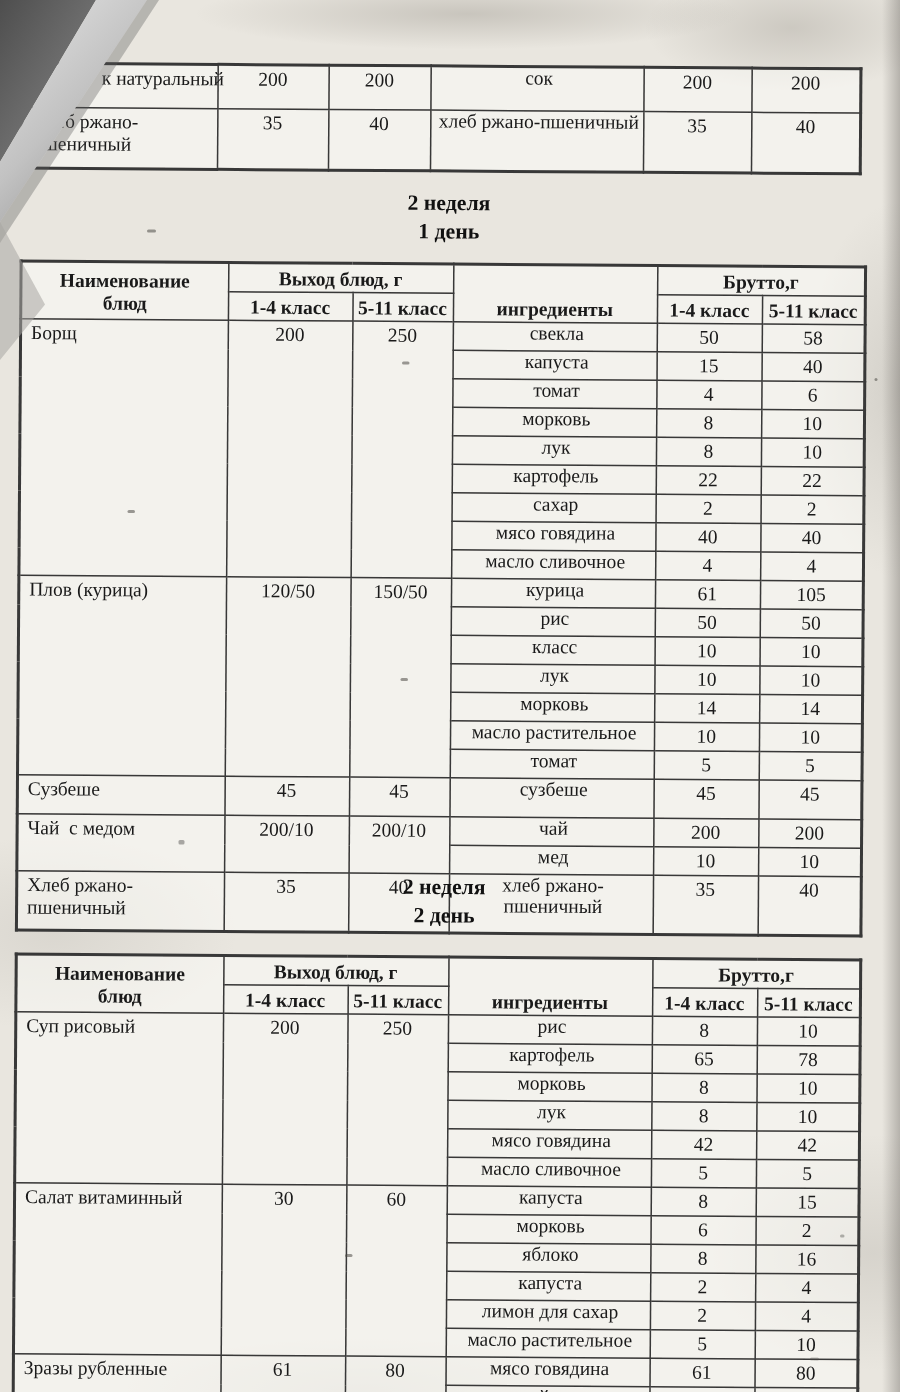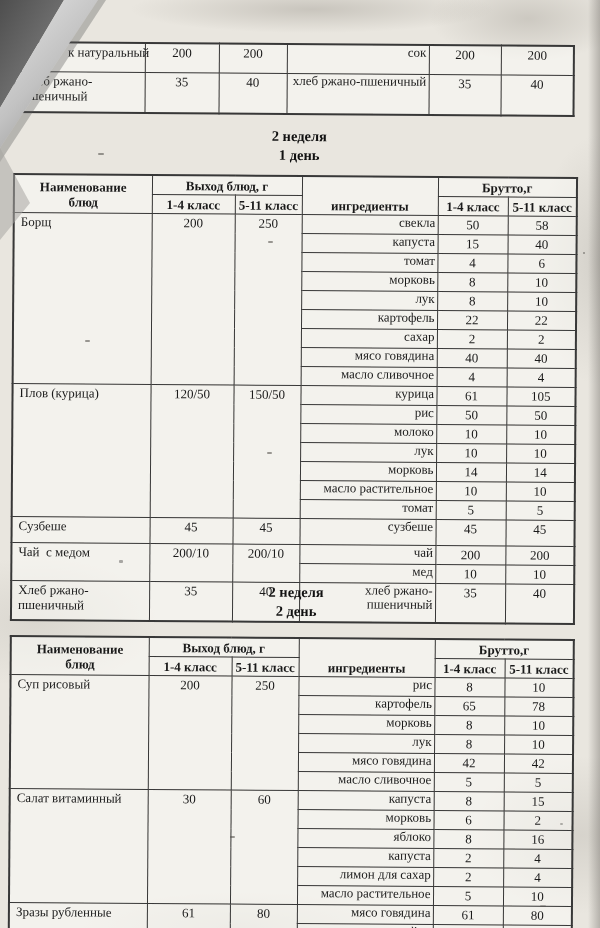--- a/index.html
+++ b/index.html
@@ -24,21 +24,21 @@
   .menu-table td,.menu-table th{
     border:1.4px solid var(--table-line,#383838);
     background:rgba(252,251,247,.55);
     font-size:13px; color:var(--ink,#1a1a1a); overflow:hidden;
   }
   thead th{font-weight:bold; text-align:center; vertical-align:middle; padding:1px 2px; line-height:15px; font-size:13.5px;}
   thead th.ing-h{vertical-align:top; padding-top:21px;}
   tr.hr1{height:19px;} tr.hr2{height:17px;}
   tbody td{height:15px;}
   .dish-cell{text-align:left; vertical-align:top; padding:1px 3px 0 6px; line-height:15px; white-space:pre-wrap;}
-  .ing-cell{text-align:right; vertical-align:top; padding:0 2px 0 5px; line-height:14px; white-space:pre-wrap;}
+  .ing-cell{text-align:center; vertical-align:top; padding:0 2px 0 5px; line-height:14px; white-space:pre-wrap;}
   .num-cell{text-align:center; vertical-align:top; padding-top:1px;}
   
   .t-top{left:14px; top:41px; width:559px;}
   .t-top tr.r0{height:29px;} .t-top tr.r1{height:41px;}
   .t-top tr.r0 .dish-cell{padding-left:52px; white-space:nowrap; overflow:visible;}
   
   .t1{left:14px; top:173px; width:563px;}
   .t2{left:14px; top:635px; width:563px;}
   .heading{position:absolute; left:0; width:600px; text-align:center; font-weight:bold;
            font-size:14.5px; line-height:19px; color:#111;}
@@ -169,21 +169,21 @@
             <td class="ing-cell">курица</td>
             <td class="num-cell">61</td>
             <td class="num-cell">105</td>
           </tr>
           <tr>
             <td class="ing-cell">рис</td>
             <td class="num-cell">50</td>
             <td class="num-cell">50</td>
           </tr>
           <tr>
-            <td class="ing-cell">молоко</td>
+            <td class="ing-cell">класс</td>
             <td class="num-cell">10</td>
             <td class="num-cell">10</td>
           </tr>
           <tr>
             <td class="ing-cell">лук</td>
             <td class="num-cell">10</td>
             <td class="num-cell">10</td>
           </tr>
           <tr>
             <td class="ing-cell">морковь</td>

